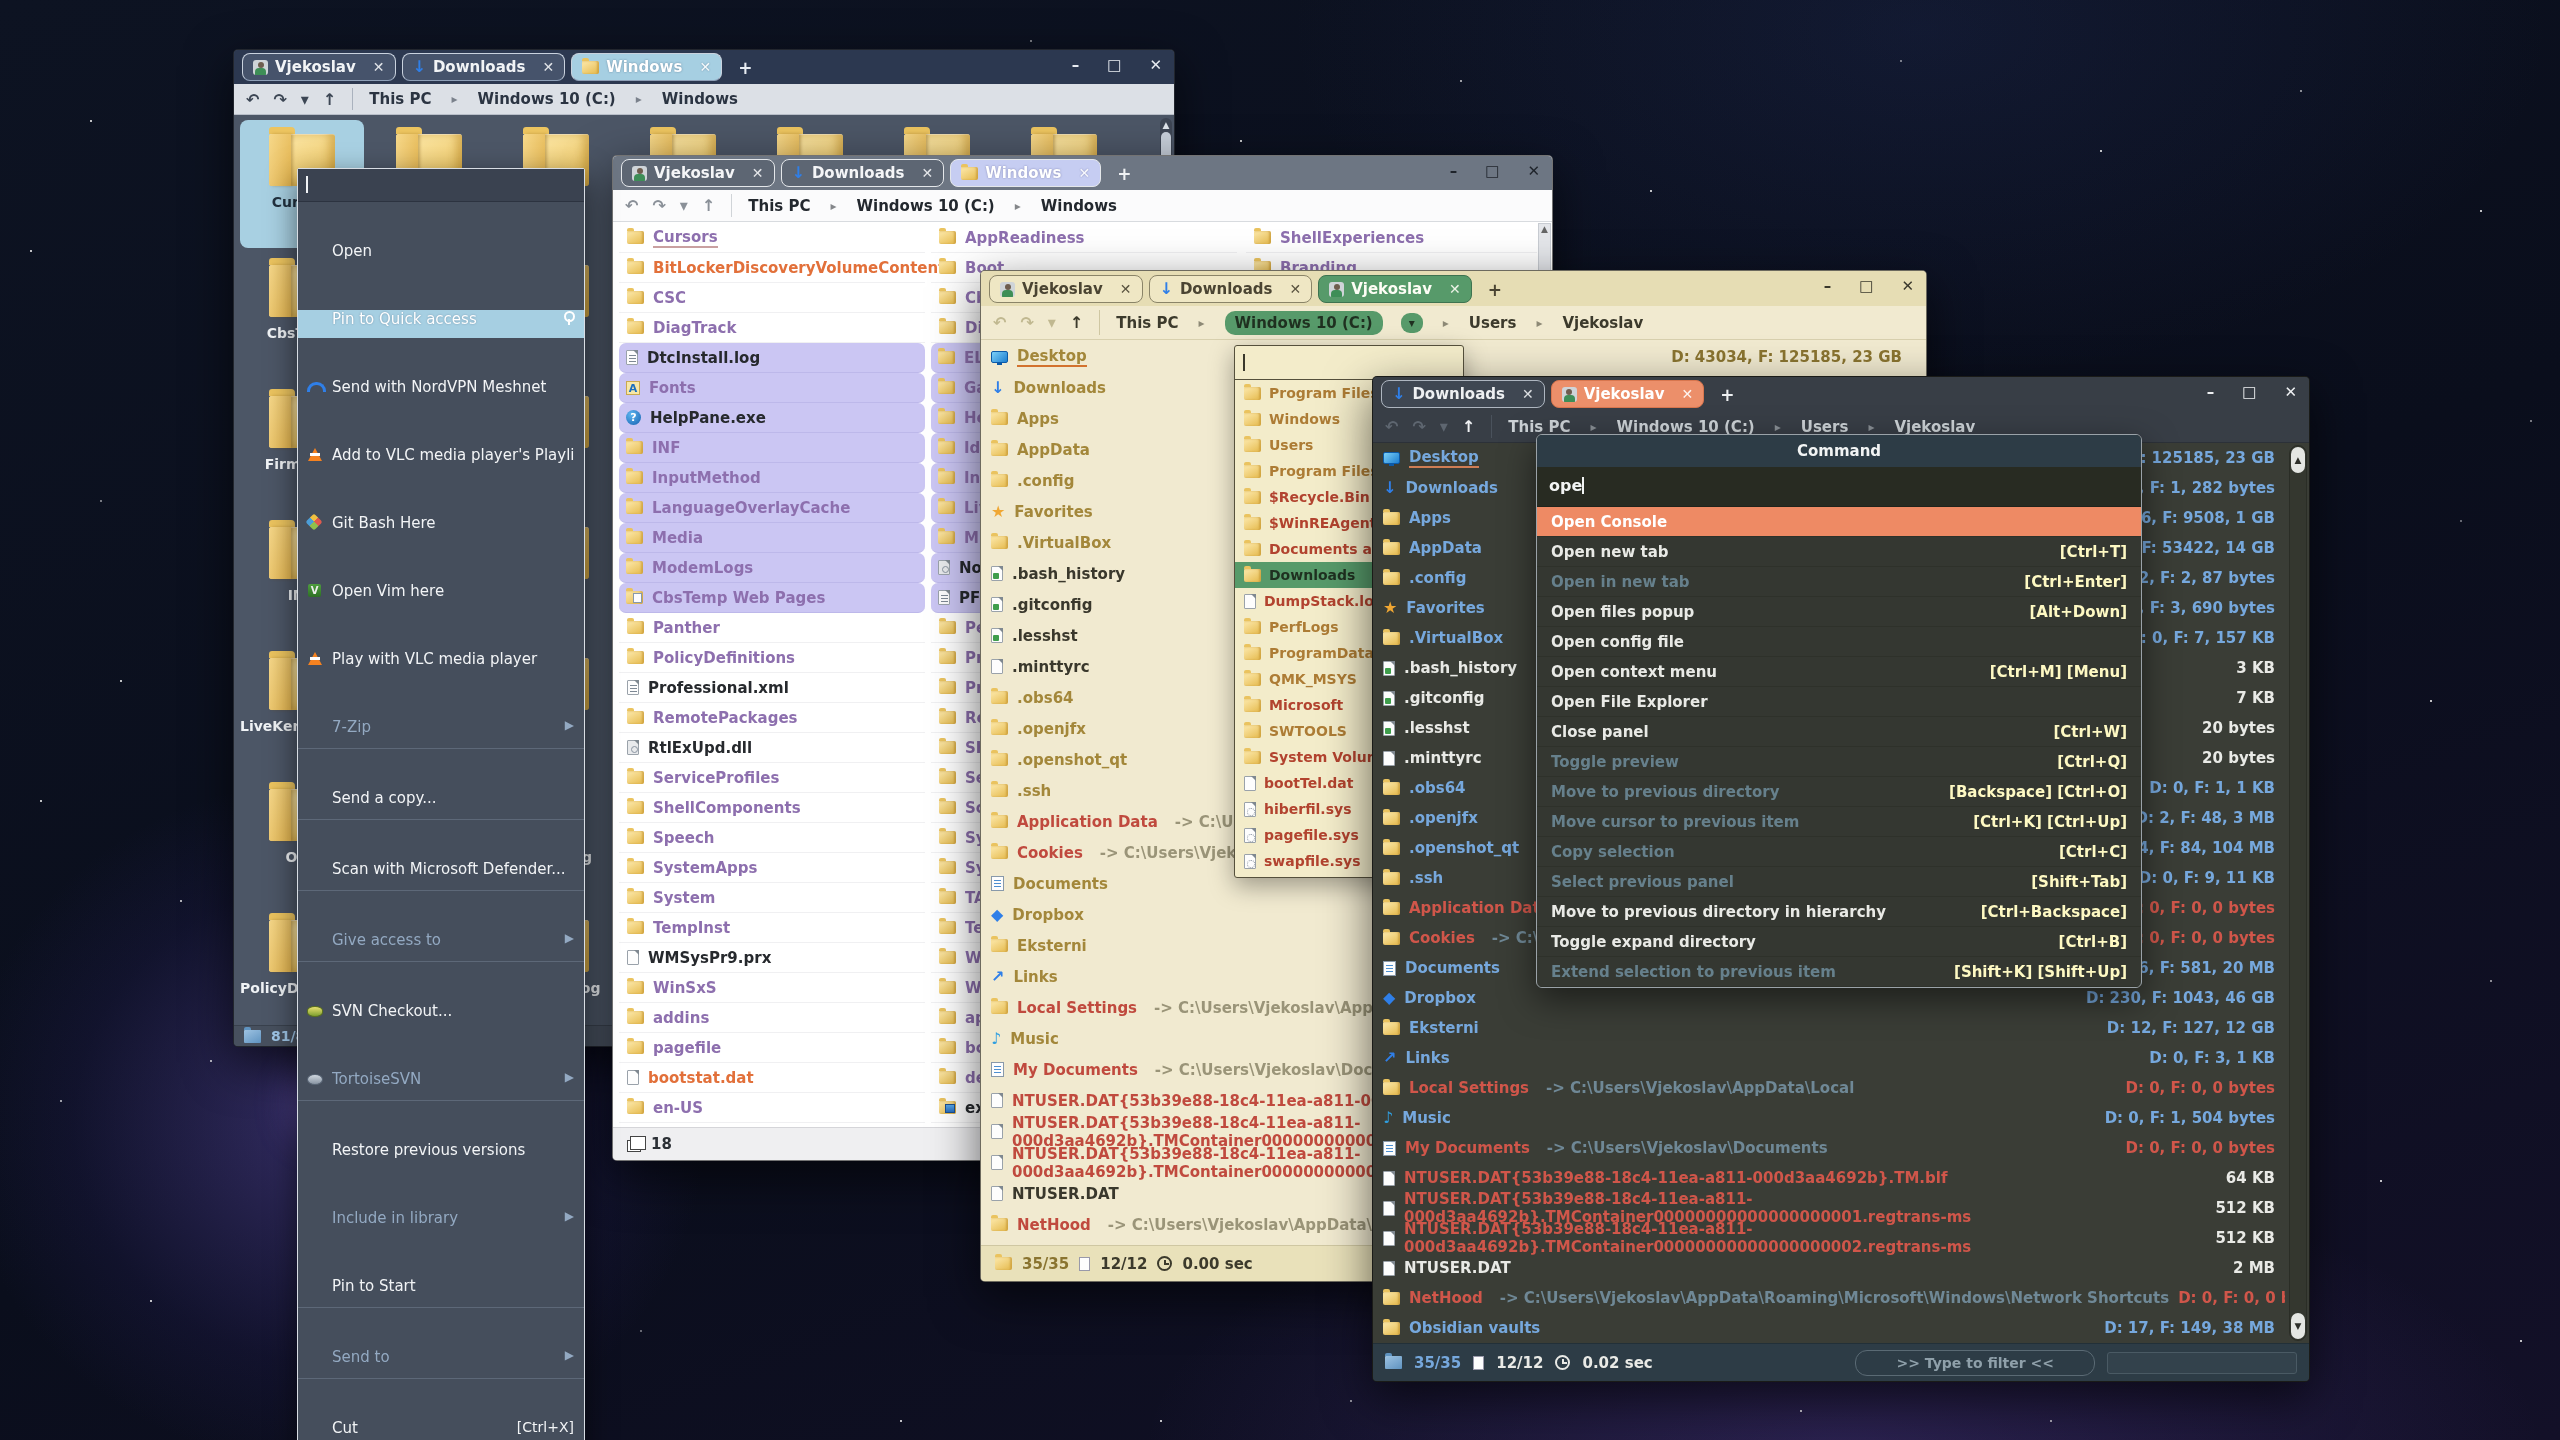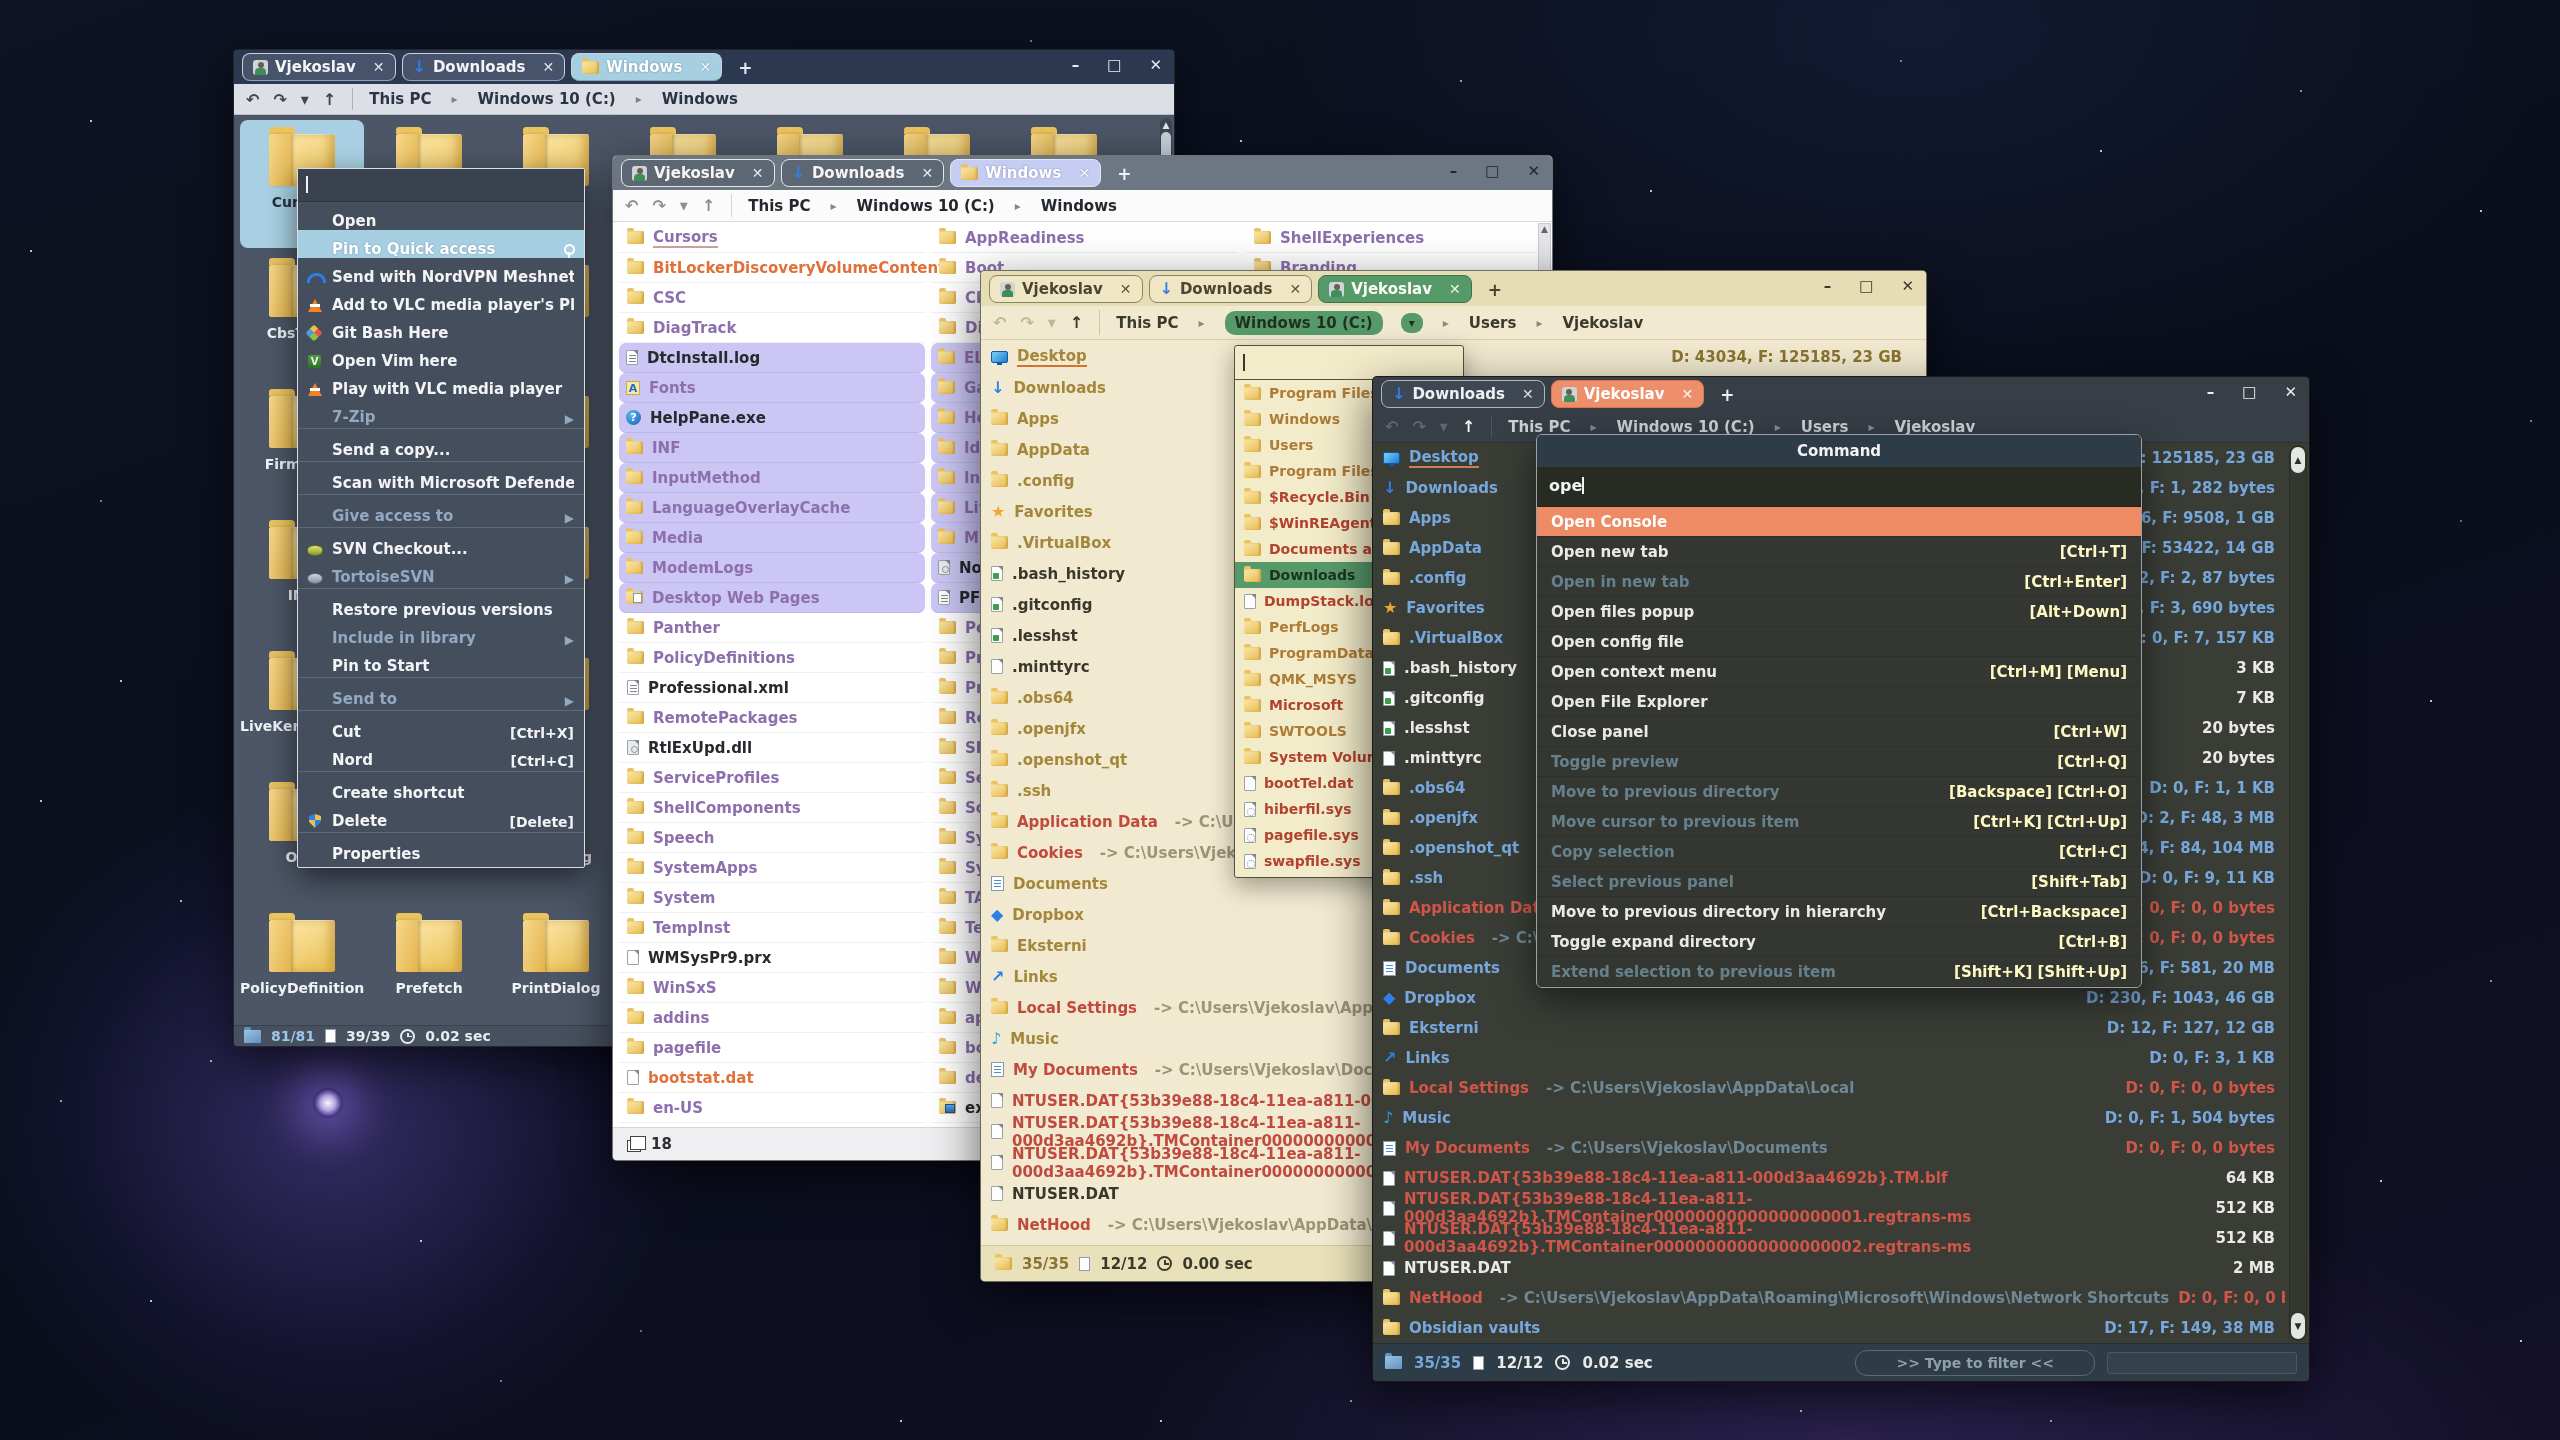--- a/index.html
+++ b/index.html
@@ -126,21 +126,21 @@
   .w1 .vscroll .sarrow { position:absolute; left:0; right:0; text-align:center; font-size:9px; color:#dfe4ea; }
   .w1 .statusbar { position:absolute; left:0; right:0; bottom:0; height:21px; background:#47505e; border-top:1px solid #39414d;
        display:flex; align-items:center; gap:10px; padding:0 10px; color:#e8ecf0; font-size:14px; font-weight:bold; }
   .w1 .statusbar .cnt-folders { color:#9fc6e8; }
 
   
   .ctxmenu { position:absolute; left:297px; top:168px; width:288px; z-index:60; background:#454e5c;
       border:1px solid #d8dde4; border-radius:2px; box-shadow:0 10px 30px rgba(0,0,0,.55); padding-bottom:4px; }
   .ctxmenu .mfilter { margin:0; height:33px; background:#3a4250; border-bottom:1px solid #2c3340; padding:6px 8px; }
   .ctxmenu .mfilter .caret { background:#f0f3f6; }
-  .mrow { display:flex; align-items:flex-end; gap:9px; height:28px; padding:0 10px 0 8px; color:#f2f4f6; font-size:15px; font-weight:bold; }
+  .mrow { display:flex; align-items:flex-start; gap:9px; height:28px; padding:0 10px 0 8px; color:#f2f4f6; font-size:15px; font-weight:normal;margin-top:40px; }
   .mrow .mlabel { flex:1; white-space:nowrap; overflow:hidden; }
   .mrow.disabled { color:#93a9c2; }
   .mrow.hl { background:#a6cfe2; color:#fff; text-shadow:0 0 2px rgba(40,60,90,.4); }
   .mrow .mkeys { font-size:14px; }
   .mrow .msub { font-size:12px; }
   .mspacer { width:17px; flex:none; }
   .msep { height:1px; background:#5d6878; margin:2px 0; }
 
   
   .w2 { left:612px; top:155px; width:941px; height:1006px; background:#ffffff; z-index:20; }
@@ -568,21 +568,21 @@
         <div class="frow sel">
           <span class="ic folder"></span>
           <span class="n-dir">Media</span>
         </div>
         <div class="frow sel">
           <span class="ic folder"></span>
           <span class="n-dir">ModemLogs</span>
         </div>
         <div class="frow sel">
           <span class="ic webfolder"></span>
-          <span class="n-dir">Desktop Web Pages</span>
+          <span class="n-dir">CbsTemp Web Pages</span>
         </div>
         <div class="frow">
           <span class="ic folder"></span>
           <span class="n-dir">Panther</span>
         </div>
         <div class="frow">
           <span class="ic folder"></span>
           <span class="n-dir">PolicyDefinitions</span>
         </div>
         <div class="frow">

